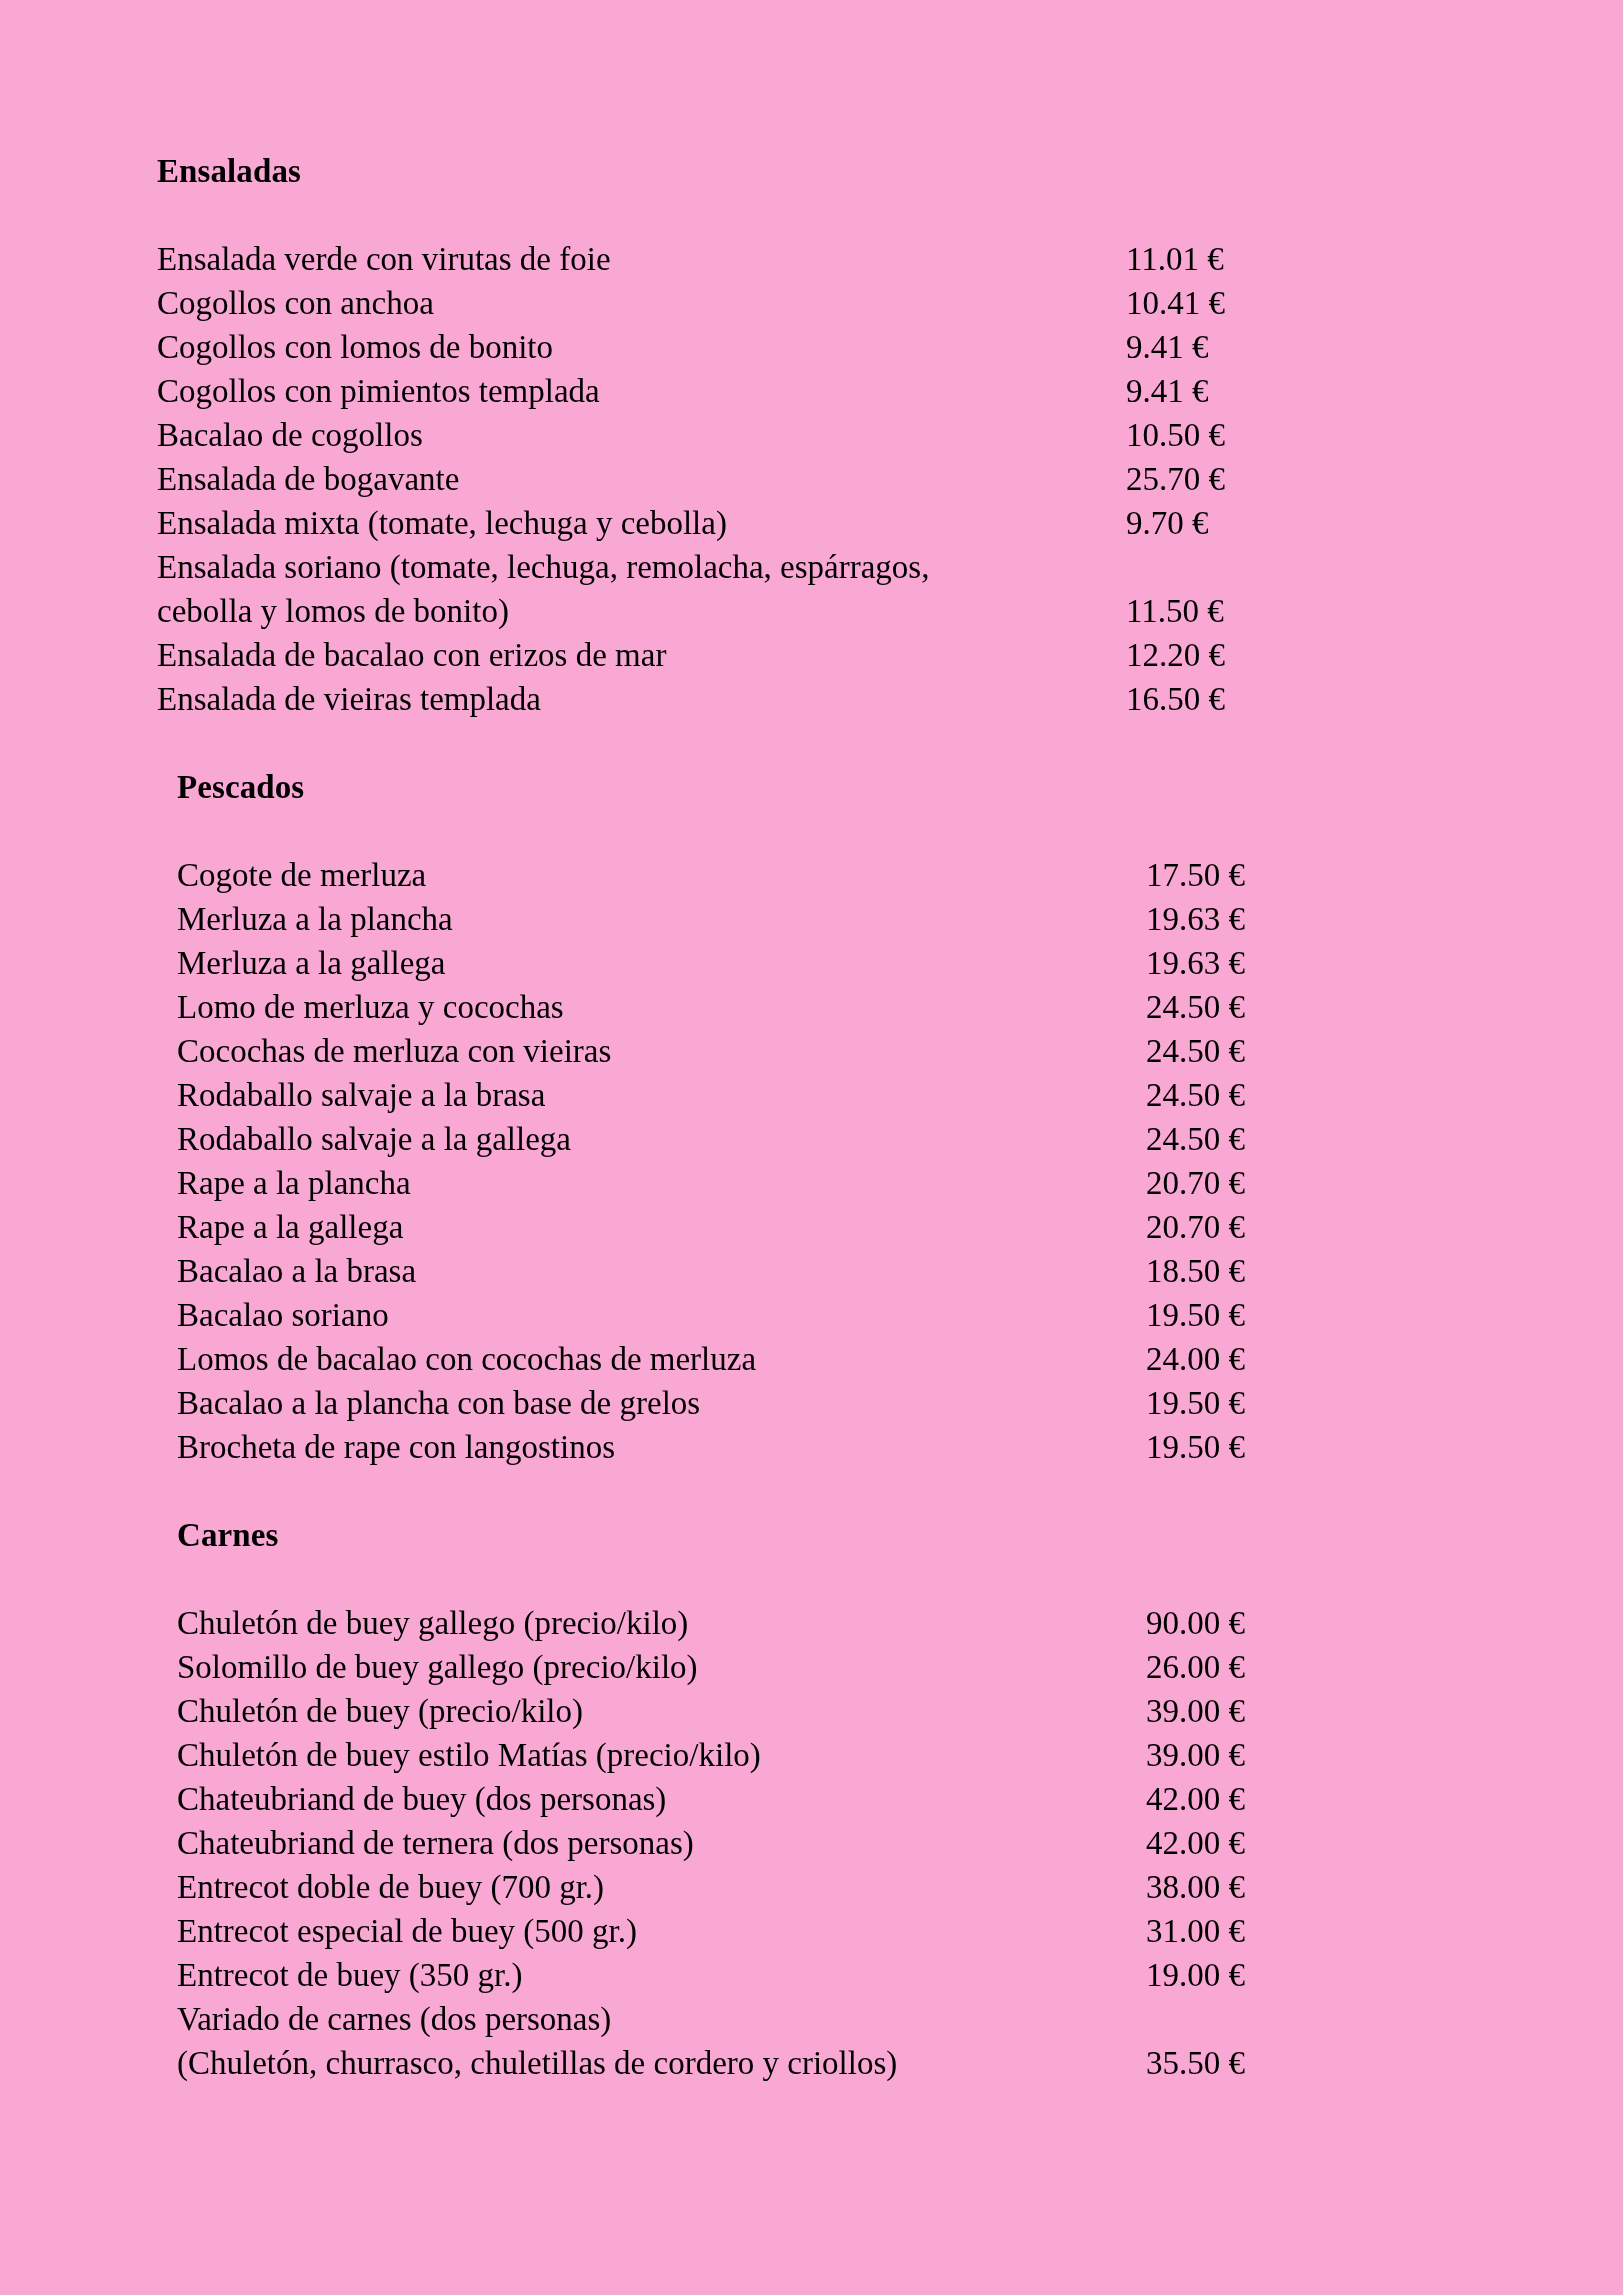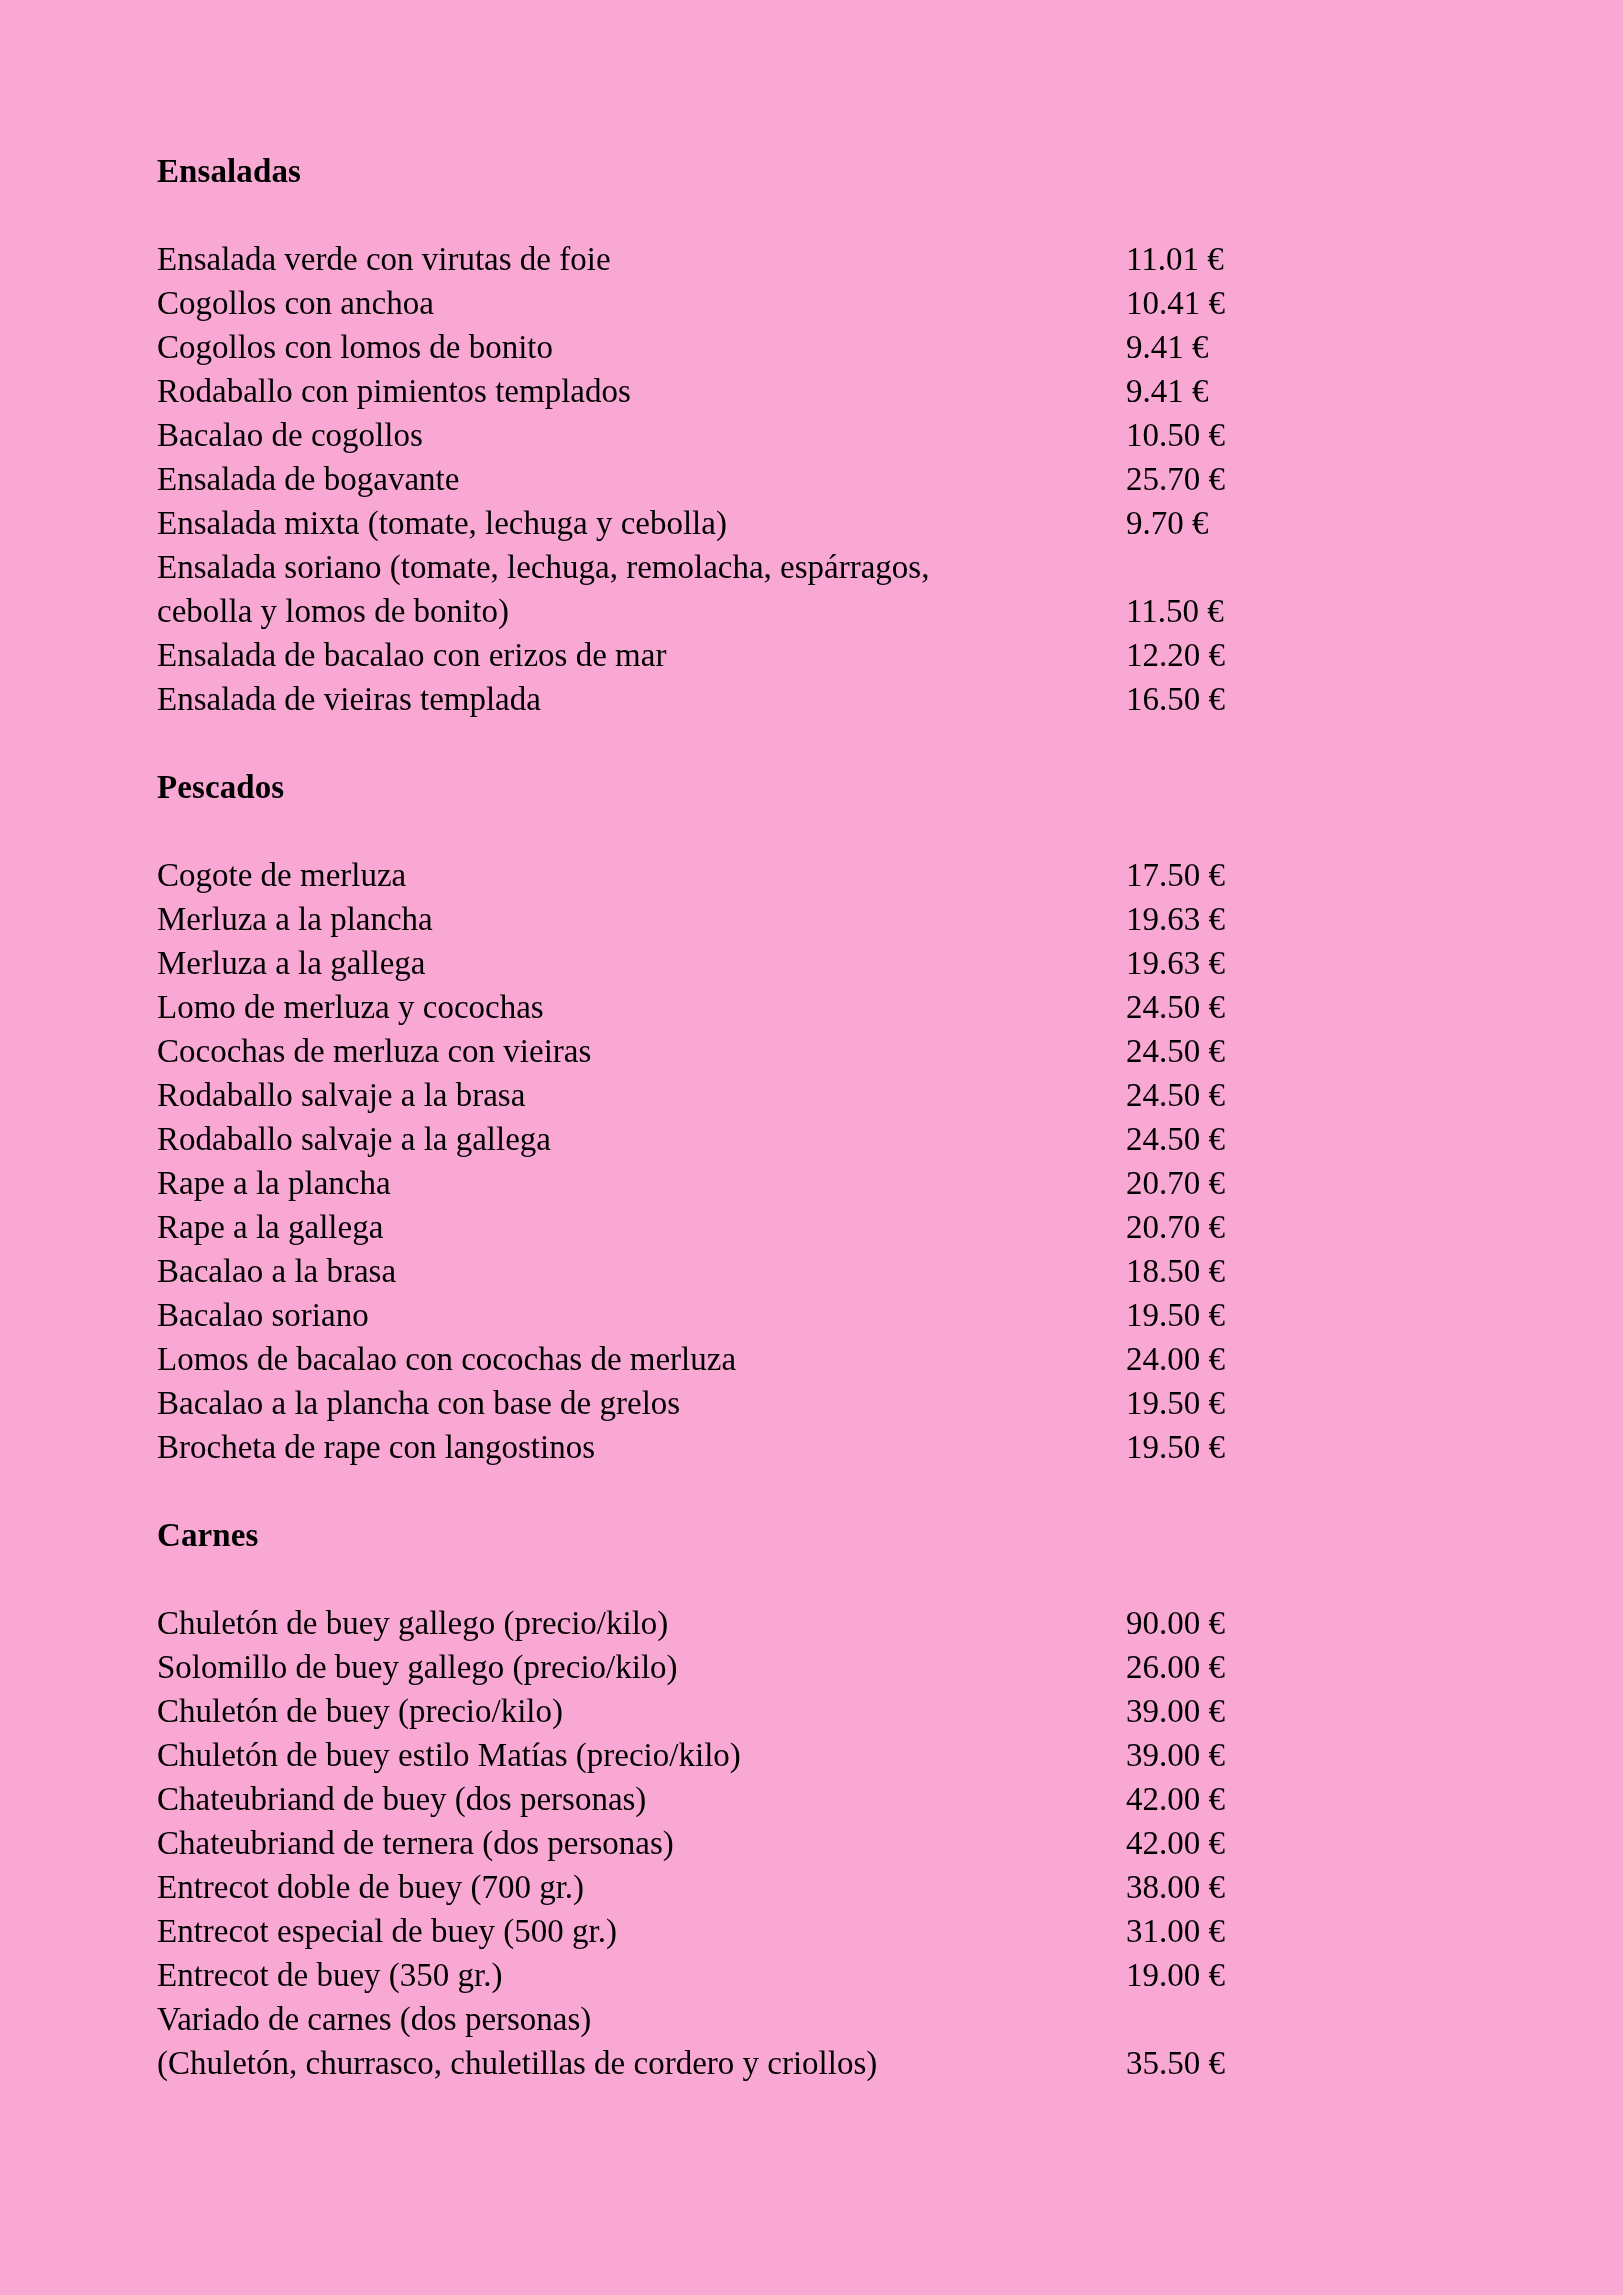--- a/index.html
+++ b/index.html
@@ -19,21 +19,21 @@
     color: #000000;
     -webkit-font-smoothing: antialiased;
   }
   .content {
     margin-left: 157px;
     width: 1309px;
   }
 
   
   .section { margin: 0; }
-  .section + .section { margin-top: 0; }
+  .section + .section { margin-top: 0; margin-left: 20px; }
 
   .section-heading {
     font-size: 33px;
     line-height: 44px;
     font-weight: bold;
     letter-spacing: 0.1px;
     margin: 0;
     padding: 0;
     white-space: nowrap;
   }
@@ -76,21 +76,21 @@
 
 <div class="page">
   <div class="content" id="menu-content">
       <div class="section">
         <div class="section-heading">Ensaladas</div>
         <div class="spacer-line"></div>
         <div class="item-list">
           <div class="item-row"><span class="item-name">Ensalada verde con virutas de foie</span><span class="item-price">11.01 €</span></div>
           <div class="item-row"><span class="item-name">Cogollos con anchoa</span><span class="item-price">10.41 €</span></div>
           <div class="item-row"><span class="item-name">Cogollos con lomos de bonito</span><span class="item-price">9.41 €</span></div>
-          <div class="item-row"><span class="item-name">Rodaballo con pimientos templados</span><span class="item-price">9.41 €</span></div>
+          <div class="item-row"><span class="item-name">Cogollos con pimientos templada</span><span class="item-price">9.41 €</span></div>
           <div class="item-row"><span class="item-name">Bacalao de cogollos</span><span class="item-price">10.50 €</span></div>
           <div class="item-row"><span class="item-name">Ensalada de bogavante</span><span class="item-price">25.70 €</span></div>
           <div class="item-row"><span class="item-name">Ensalada mixta (tomate, lechuga y cebolla)</span><span class="item-price">9.70 €</span></div>
           <div class="item-row"><span class="item-name">Ensalada soriano (tomate, lechuga, remolacha, espárragos,</span></div>
           <div class="item-row cont"><span class="item-name">cebolla y lomos de bonito)</span><span class="item-price">11.50 €</span></div>
           <div class="item-row"><span class="item-name">Ensalada de bacalao con erizos de mar</span><span class="item-price">12.20 €</span></div>
           <div class="item-row"><span class="item-name">Ensalada de vieiras templada</span><span class="item-price">16.50 €</span></div>
         </div>
         <div class="spacer-half"></div>
       </div>

